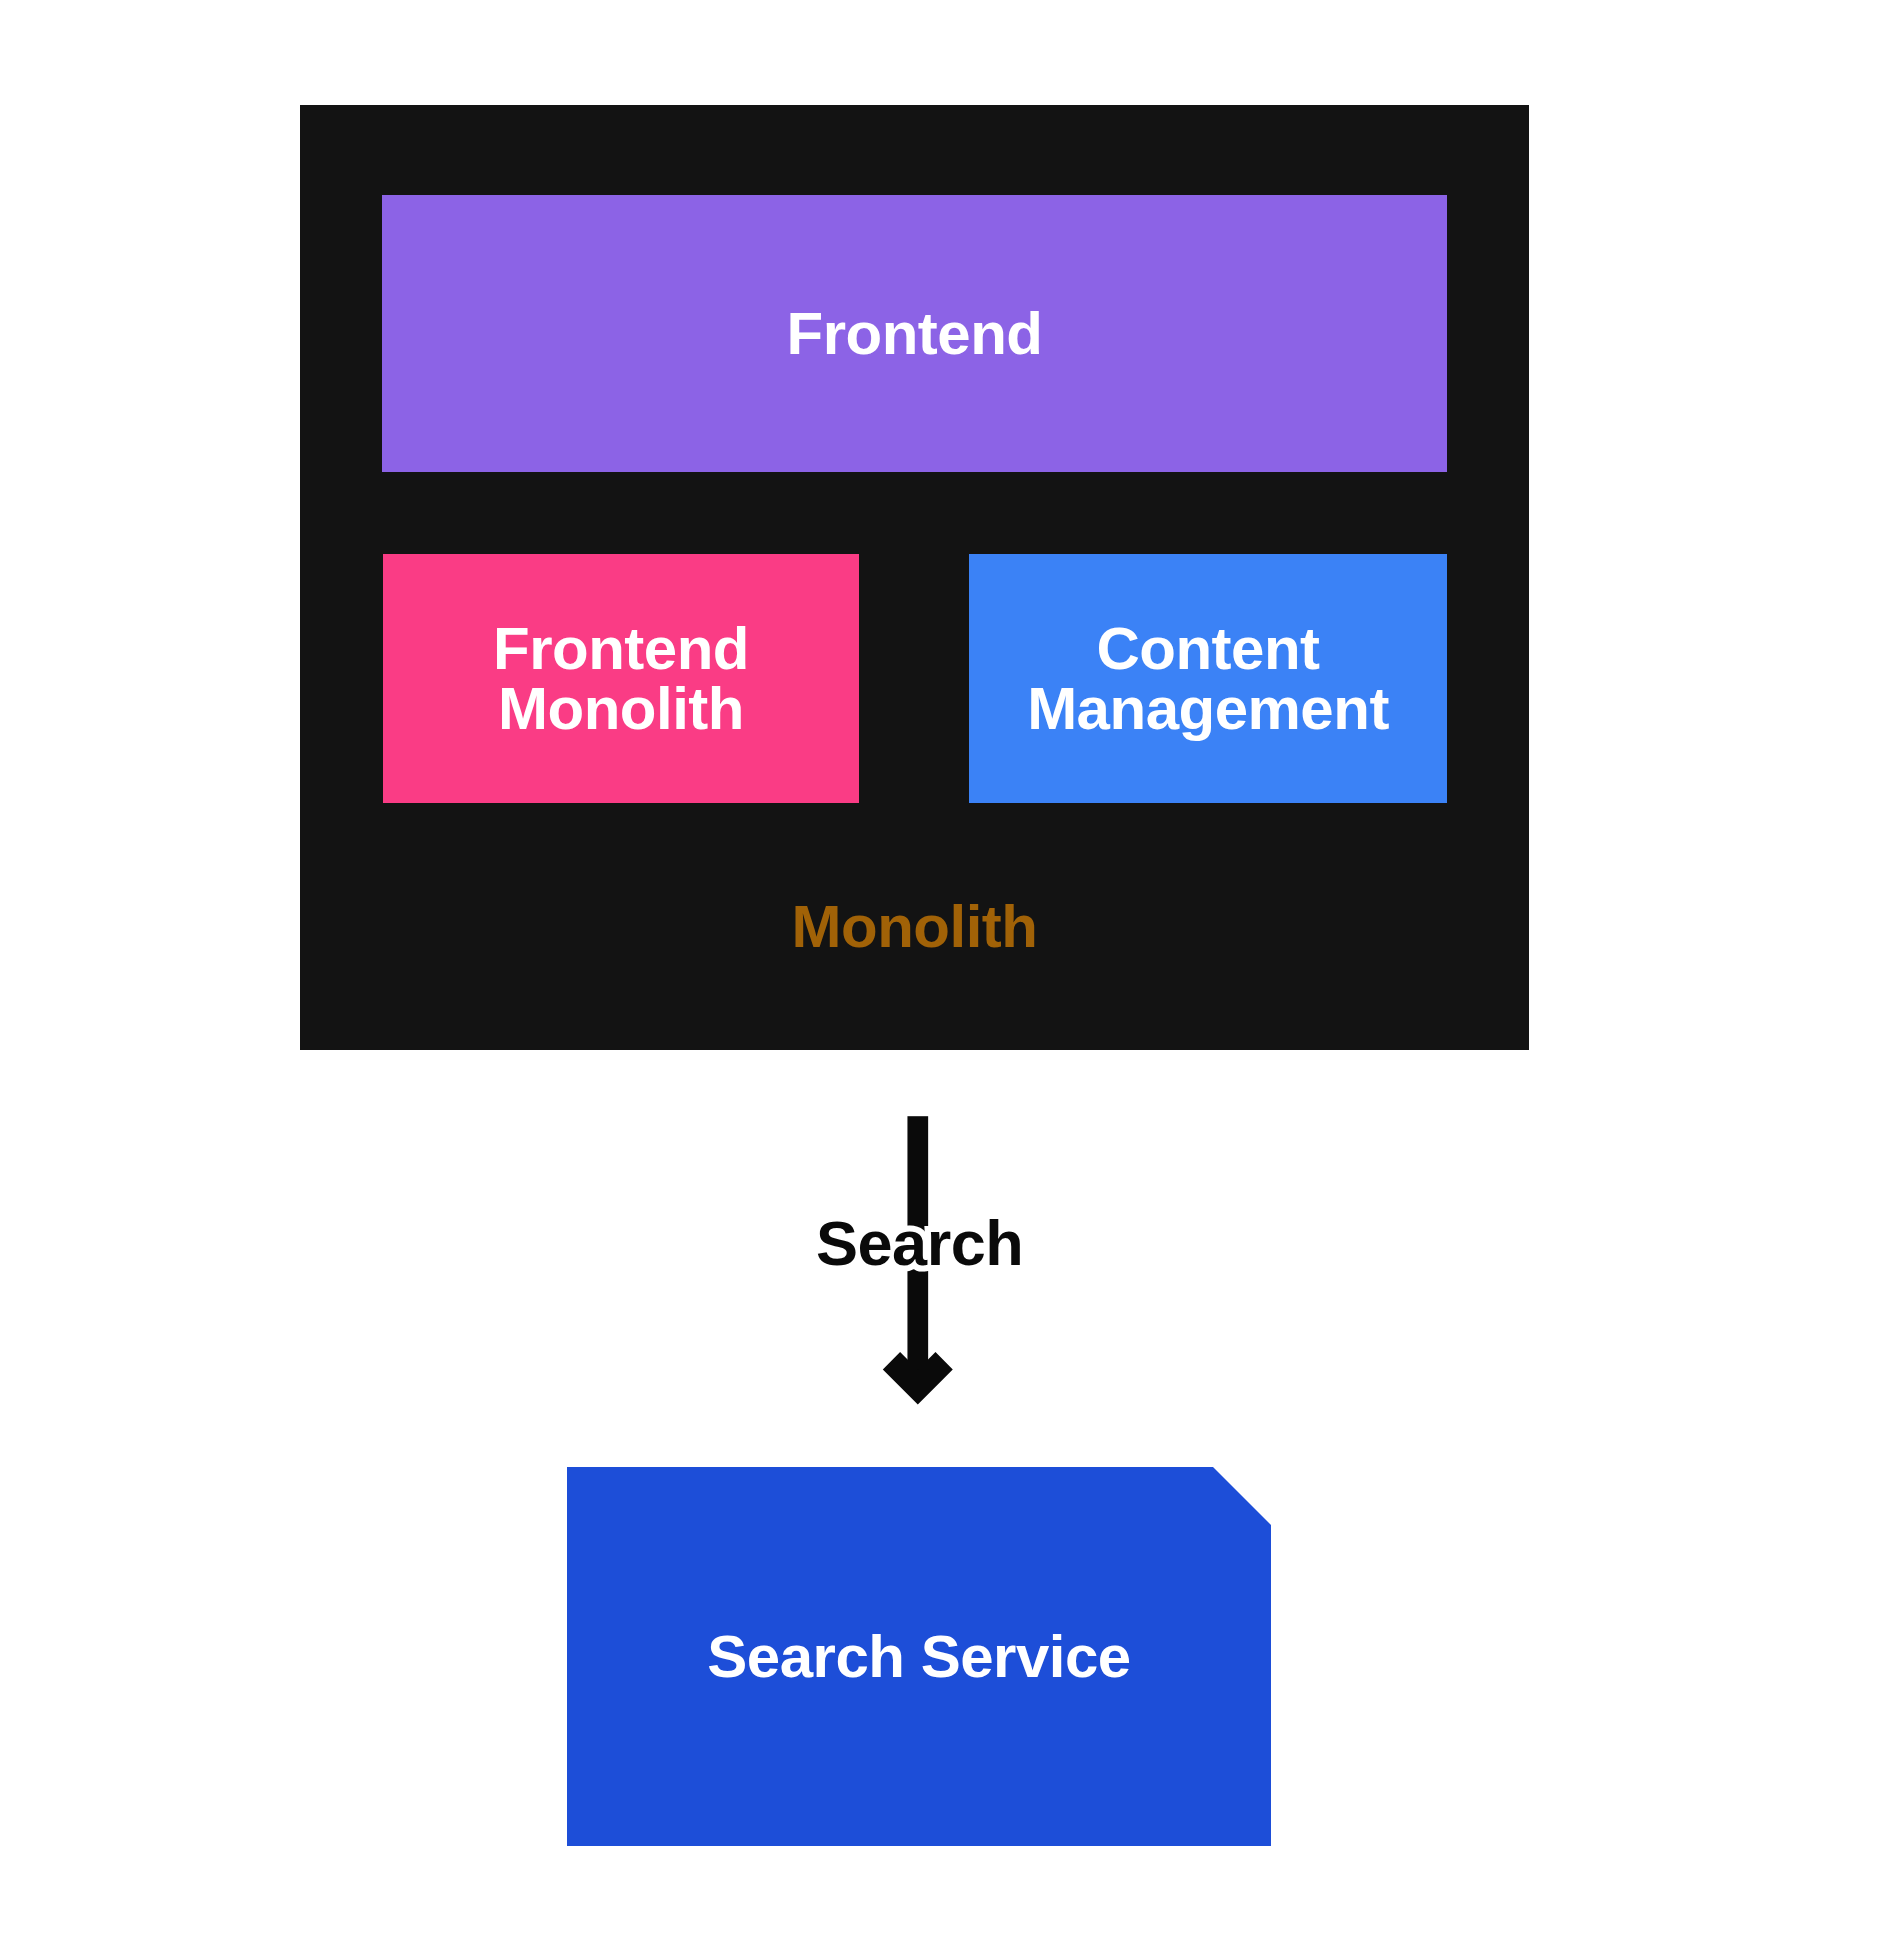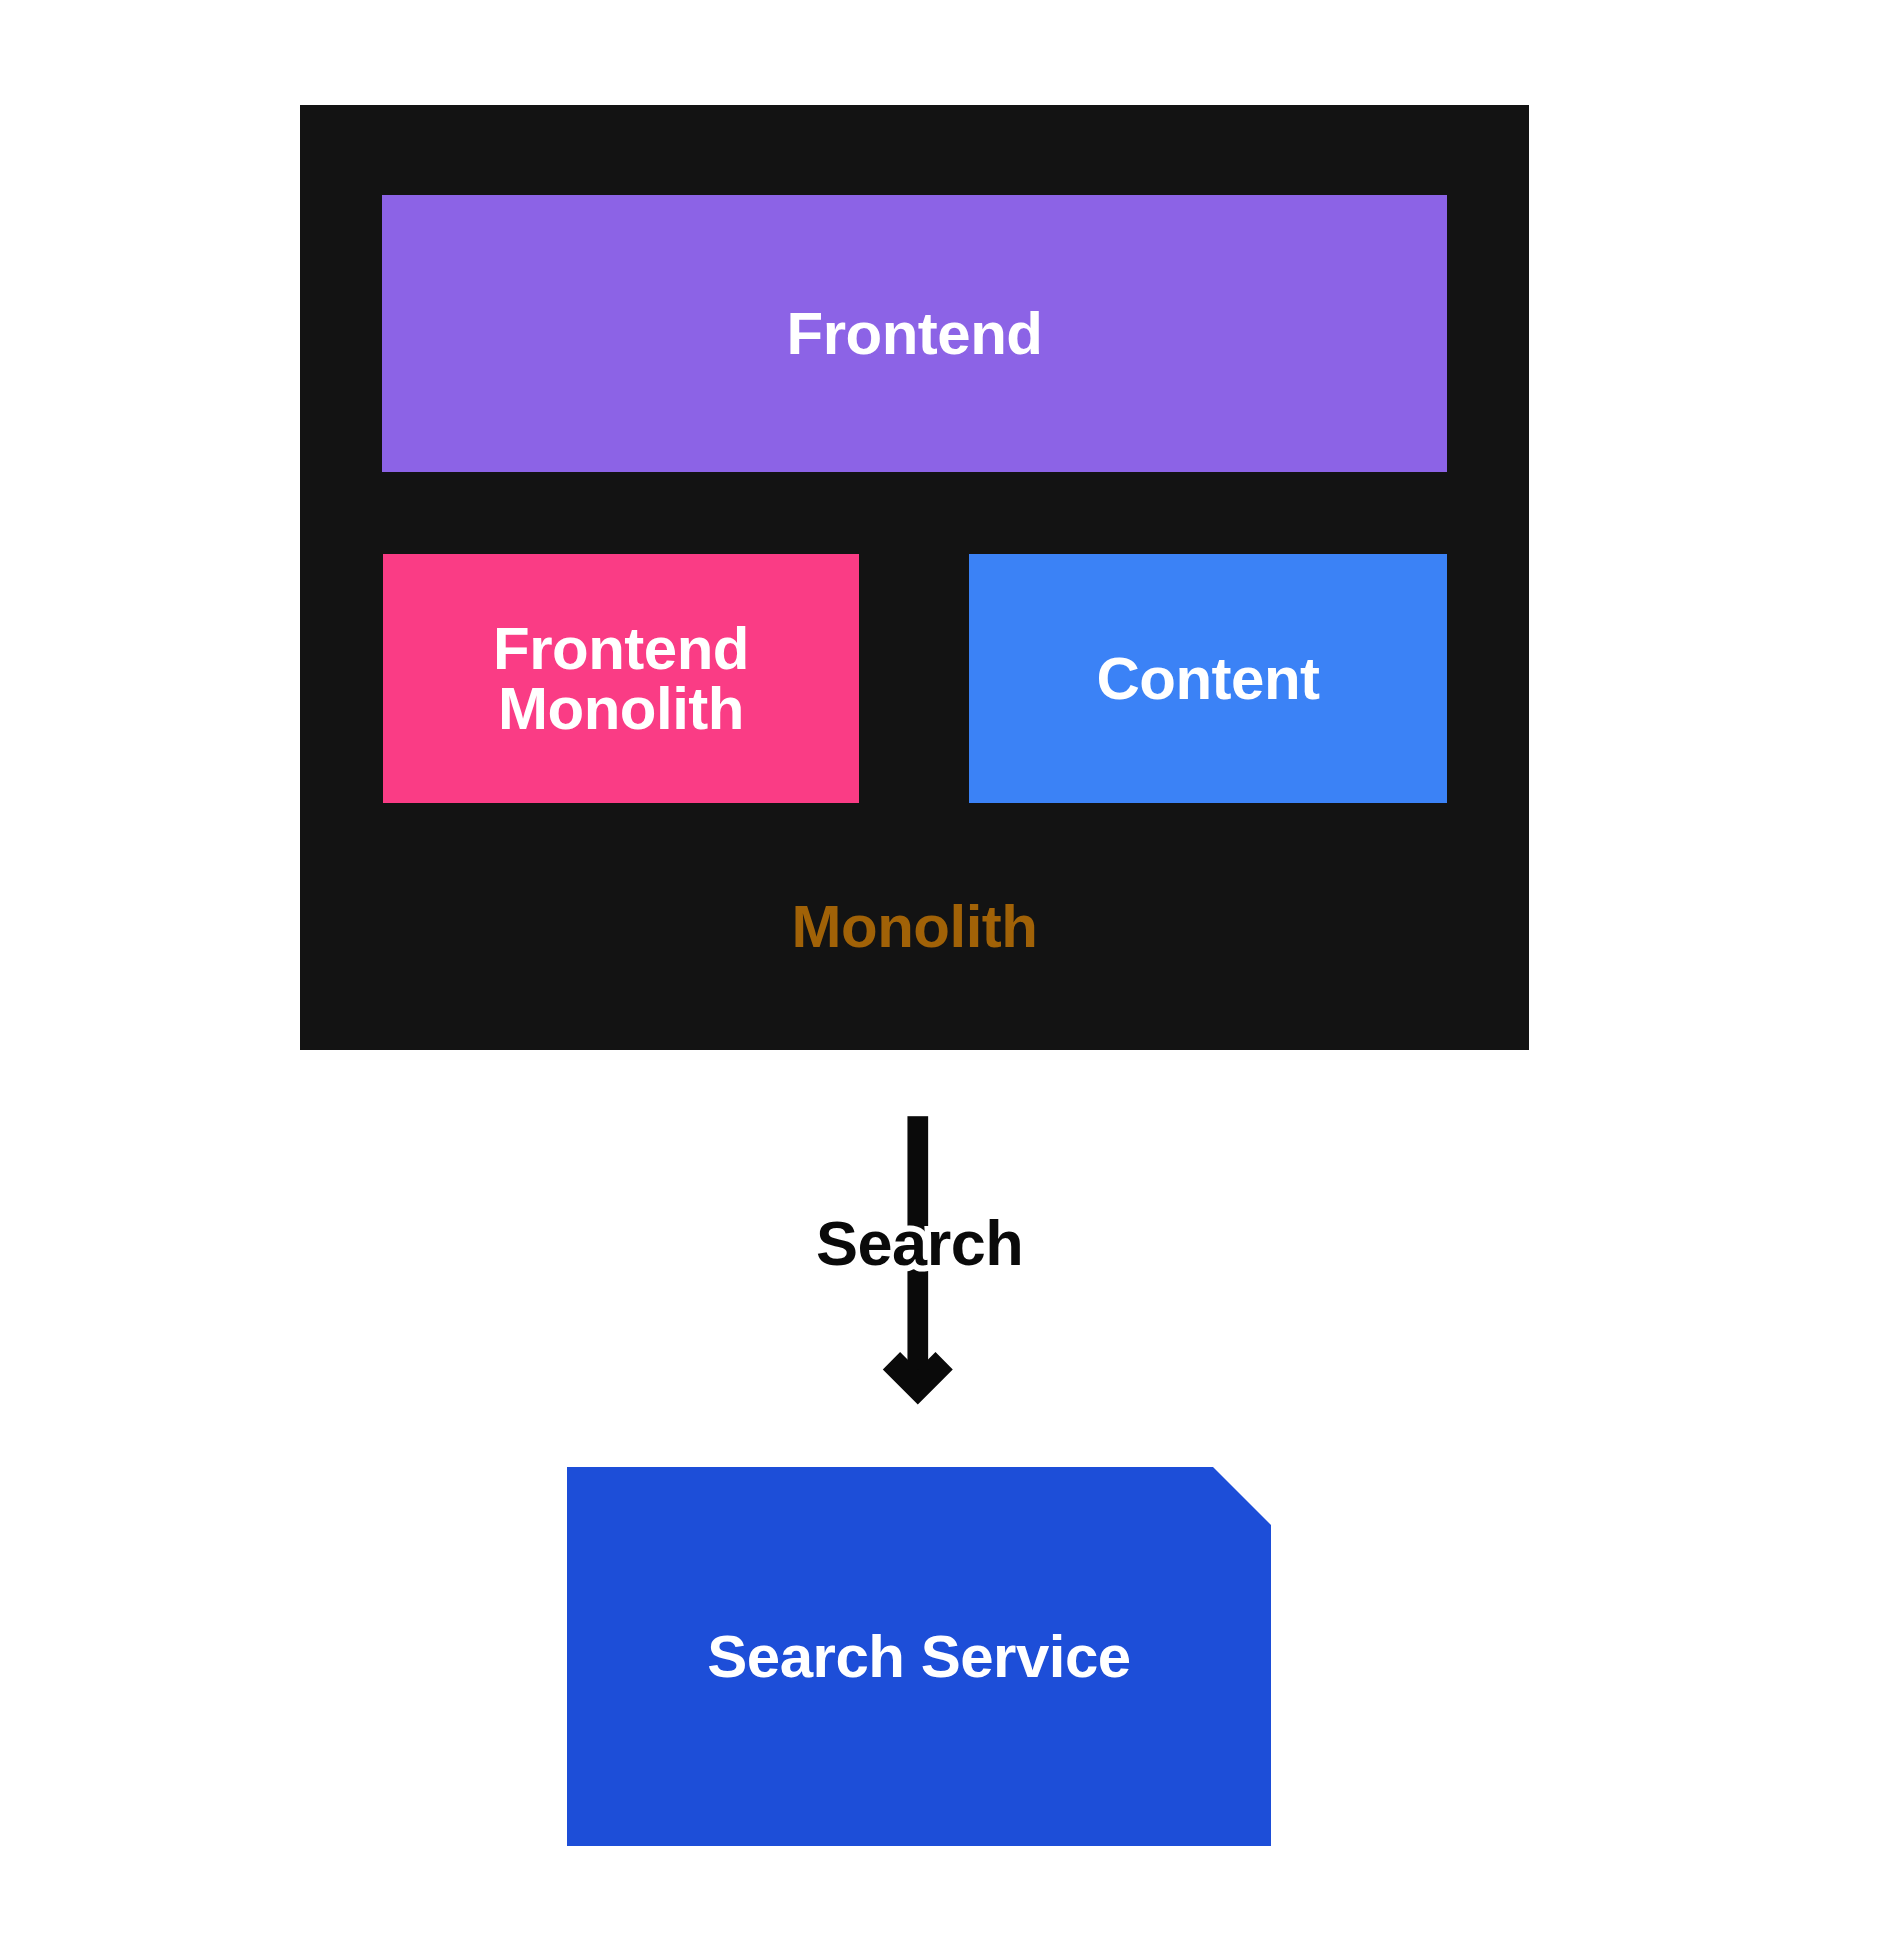--- a/index.html
+++ b/index.html
@@ -84,20 +84,21 @@
       <span>Frontend</span>
     </div>
 
     <div class="node commerce-box" style="background-color: rgb(250, 60, 133);">
       <span>Frontend</span>
       <span>Monolith</span>
     </div>
 
     <div class="node content-box" style="background-color: #3b82f6;">
       <span>Content</span>
+      <span>Management</span>
     </div>
 
     <div class="monolith-label-strip">Monolith</div>
   </div>
 
   <svg class="arrow-svg" viewBox="0 0 320 380" xmlns="http://www.w3.org/2000/svg">
     <rect x="144" y="35" width="22" height="272" fill="#0a0a0a" style="fill: rgb(10, 10, 10);"></rect>
     <path d="M127 295 L155 323 L183 295" fill="none" stroke="#0a0a0a" stroke-width="26" stroke-linejoin="miter" stroke-linecap="butt" style="stroke: rgb(10, 10, 10);"></path>
     <text class="arrow-label-text" x="157" y="193" text-anchor="middle" fill="#0a0a0a" stroke="#ffffff" stroke-width="13">Search</text>
   </svg>

